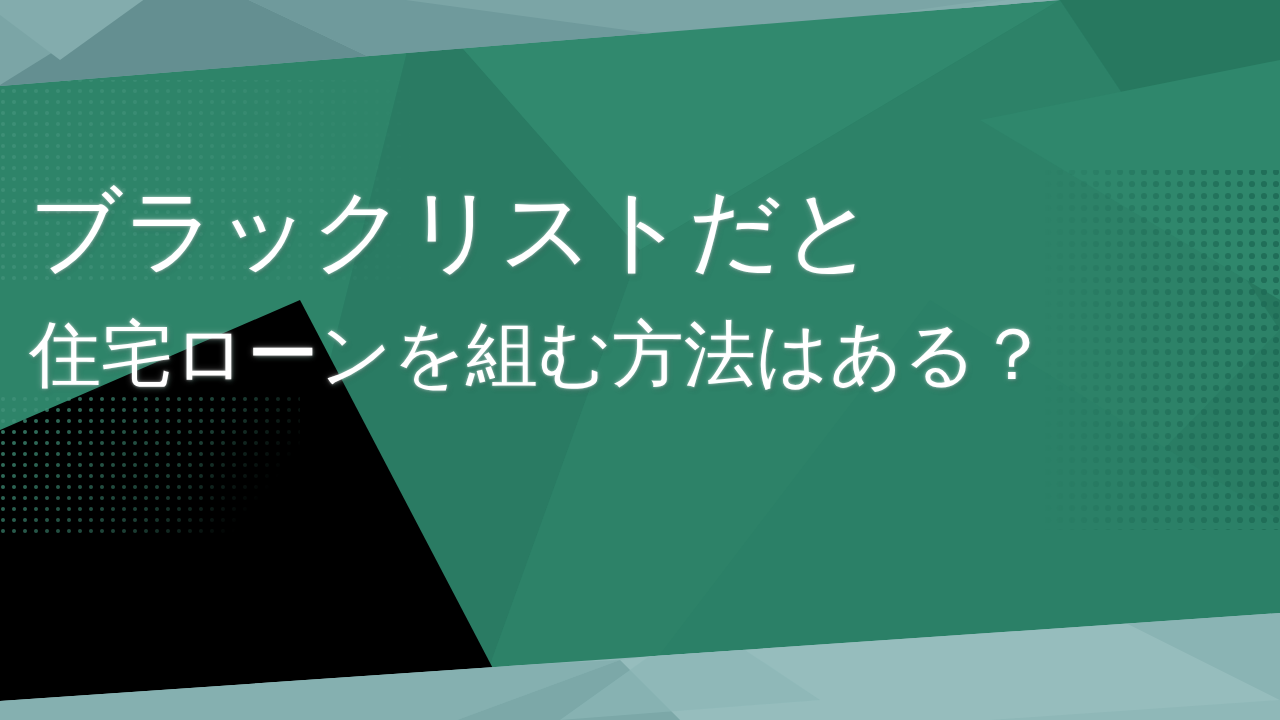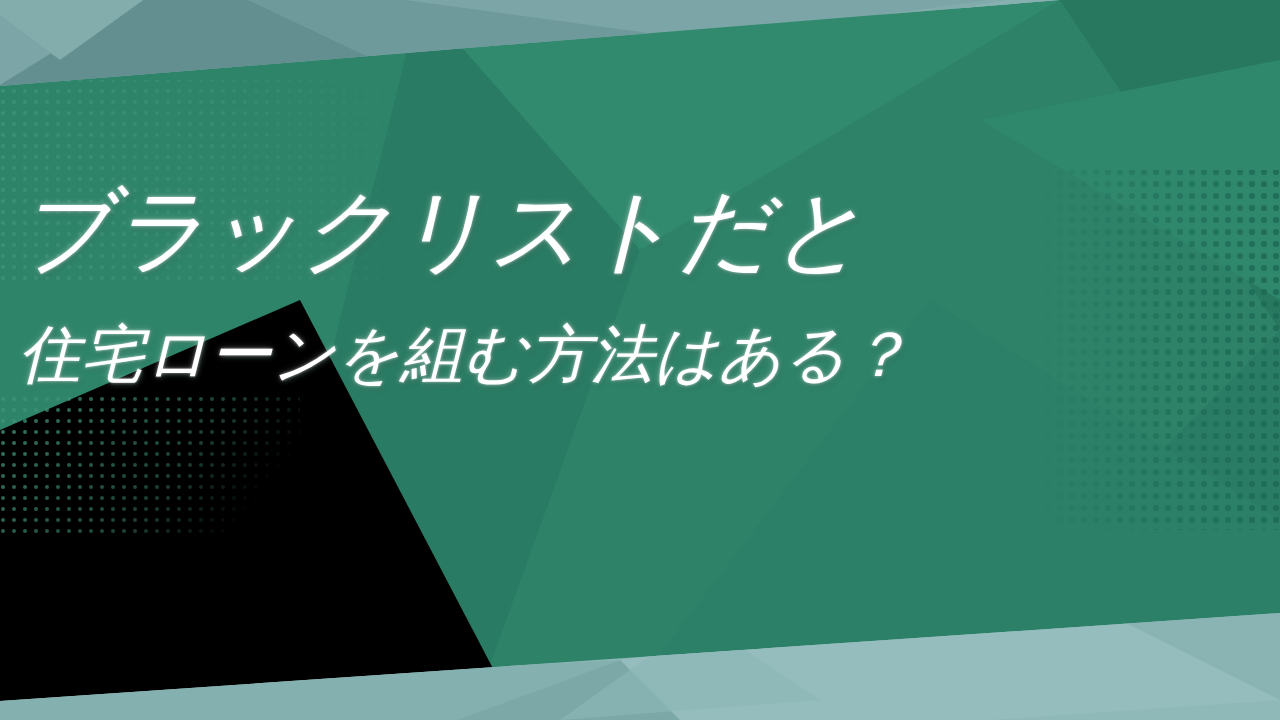--- a/index.html
+++ b/index.html
@@ -26,39 +26,38 @@
   }
 
   
   .headline {
     position: absolute;
     left: 0;
     top: 168px;
     width: 1280px;
     z-index: 40;
     box-sizing: border-box;
-    padding: 0 18px;
-    font-style: italic;
+    padding: 0 29px;
   }
   .headline-line {
     display: block;
     color: #ffffff;
     font-size: 92px;
     line-height: 124px;
     letter-spacing: 0px;
     white-space: nowrap;
     font-weight: 400;
     text-shadow:
        0px 0px 3px rgba(255,255,255,0.55),
        0px 0px 7px rgba(255,255,255,0.30),
        2px 3px 5px rgba(20,60,50,0.30);
   }
   .line-1 { font-size: 92px; }
   .line-2 { font-size: 92px; }
-  .line-3 { font-size: 63px; }
+  .line-3 { font-size: 72px; }
 </style>
 </head>
 <body>
 
 <div id="slide">
 
   <svg class="bg-layer" viewBox="0 0 1280 720" preserveAspectRatio="none">
     <rect x="0" y="0" width="1280" height="720" fill="#2b7f66"></rect>
   </svg>
 

